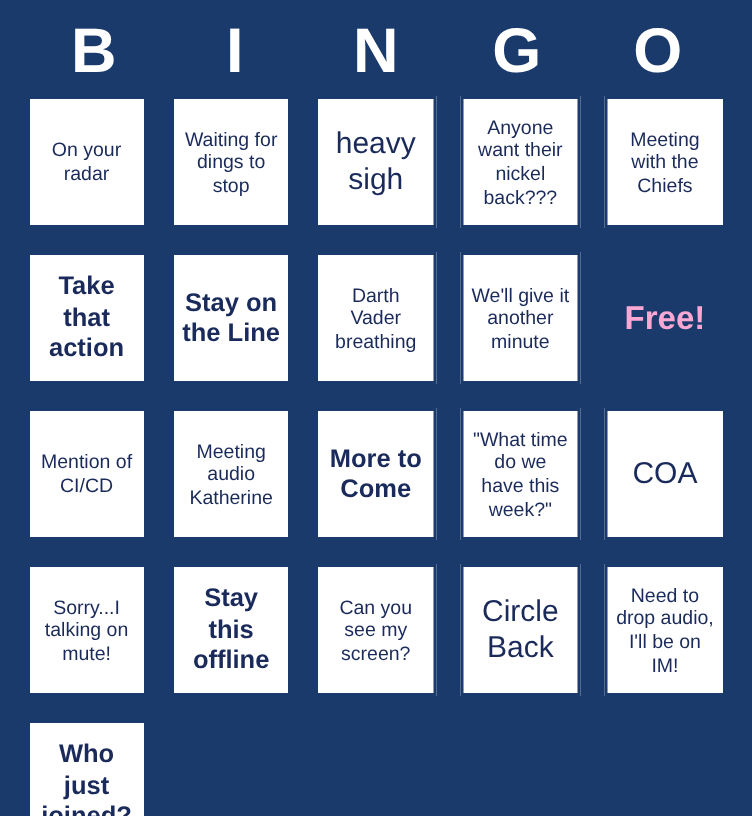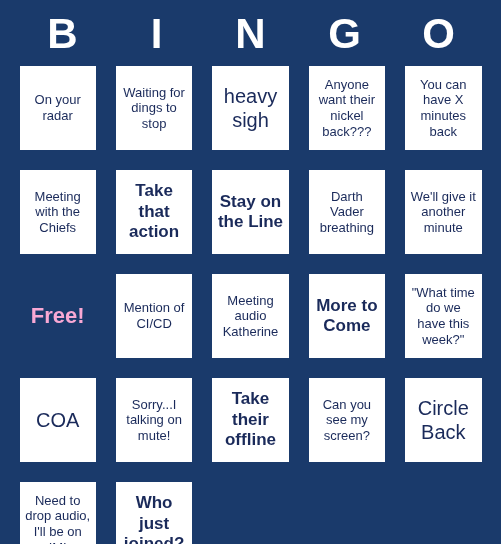--- a/index.html
+++ b/index.html
@@ -74,32 +74,31 @@
     <span class="bingo-letter">I</span>
     <span class="bingo-letter">N</span>
     <span class="bingo-letter">G</span>
     <span class="bingo-letter">O</span>
   </div>
   <div class="bingo-grid" id="grid-container">
   <div class="bingo-cell">On your radar</div>
       <div class="bingo-cell">Waiting for dings to stop</div>
       <div class="bingo-cell large-text">heavy sigh</div>
       <div class="bingo-cell">Anyone want their nickel back???</div>
-      <div class="bingo-cell">You can have X minutes back</div>
       <div class="bingo-cell">Meeting with the Chiefs</div>
       <div class="bingo-cell medium-text">Take that action</div>
       <div class="bingo-cell medium-text">Stay on the Line</div>
       <div class="bingo-cell">Darth Vader breathing</div>
       <div class="bingo-cell">We'll give it another minute</div>
       <div class="bingo-cell free">Free!</div>
       <div class="bingo-cell">Mention of CI/CD</div>
       <div class="bingo-cell">Meeting audio Katherine</div>
       <div class="bingo-cell medium-text">More to Come</div>
       <div class="bingo-cell">"What time do we have this week?"</div>
       <div class="bingo-cell large-text">COA</div>
       <div class="bingo-cell">Sorry...I talking on mute!</div>
-      <div class="bingo-cell medium-text">Take their offline</div>
+      <div class="bingo-cell medium-text">Stay this offline</div>
       <div class="bingo-cell">Can you see my screen?</div>
       <div class="bingo-cell large-text">Circle Back</div>
       <div class="bingo-cell">Need to drop audio, I'll be on IM!</div>
       <div class="bingo-cell medium-text">Who just joined?</div>
     </div>
 </div>
 
 </body></html>

